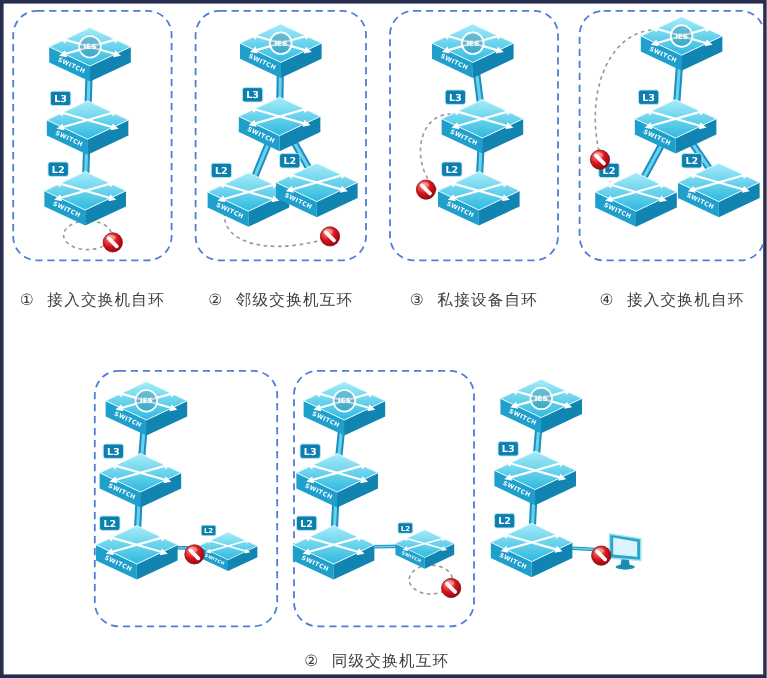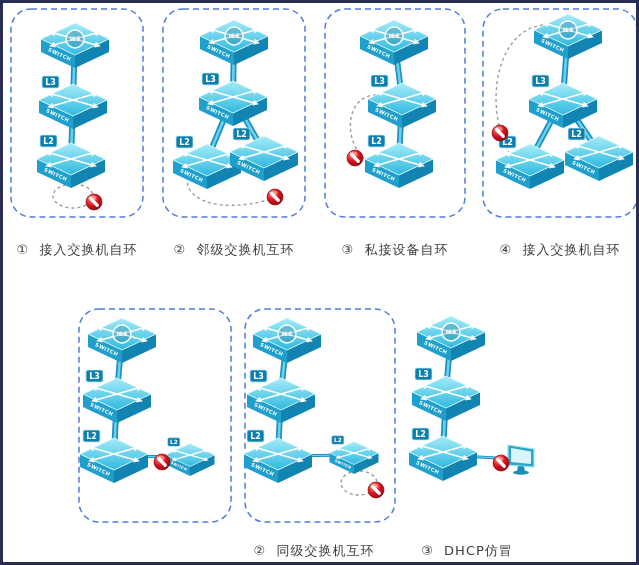--- a/index.html
+++ b/index.html
@@ -529,14 +529,13 @@
           <ellipse cx="-1.5" cy="-4" rx="4" ry="2.2" fill="#fff" opacity="0.35"></ellipse>
         </g>
       </g>
     </svg>
 
   <div class="caption" style="left:74px;top:238px">①  接入交换机自环</div>
   <div class="caption" style="left:231px;top:238px">②  邻级交换机互环</div>
   <div class="caption" style="left:392px;top:238px">③  私接设备自环</div>
   <div class="caption" style="left:557px;top:238px">④  接入交换机自环</div>
   <div class="caption" style="left:311px;top:539px">②  同级交换机互环</div>
-  <div class="caption" style="left:464px;top:539px">③  DHCP仿冒</div>
 </div>
 
 </body></html>

